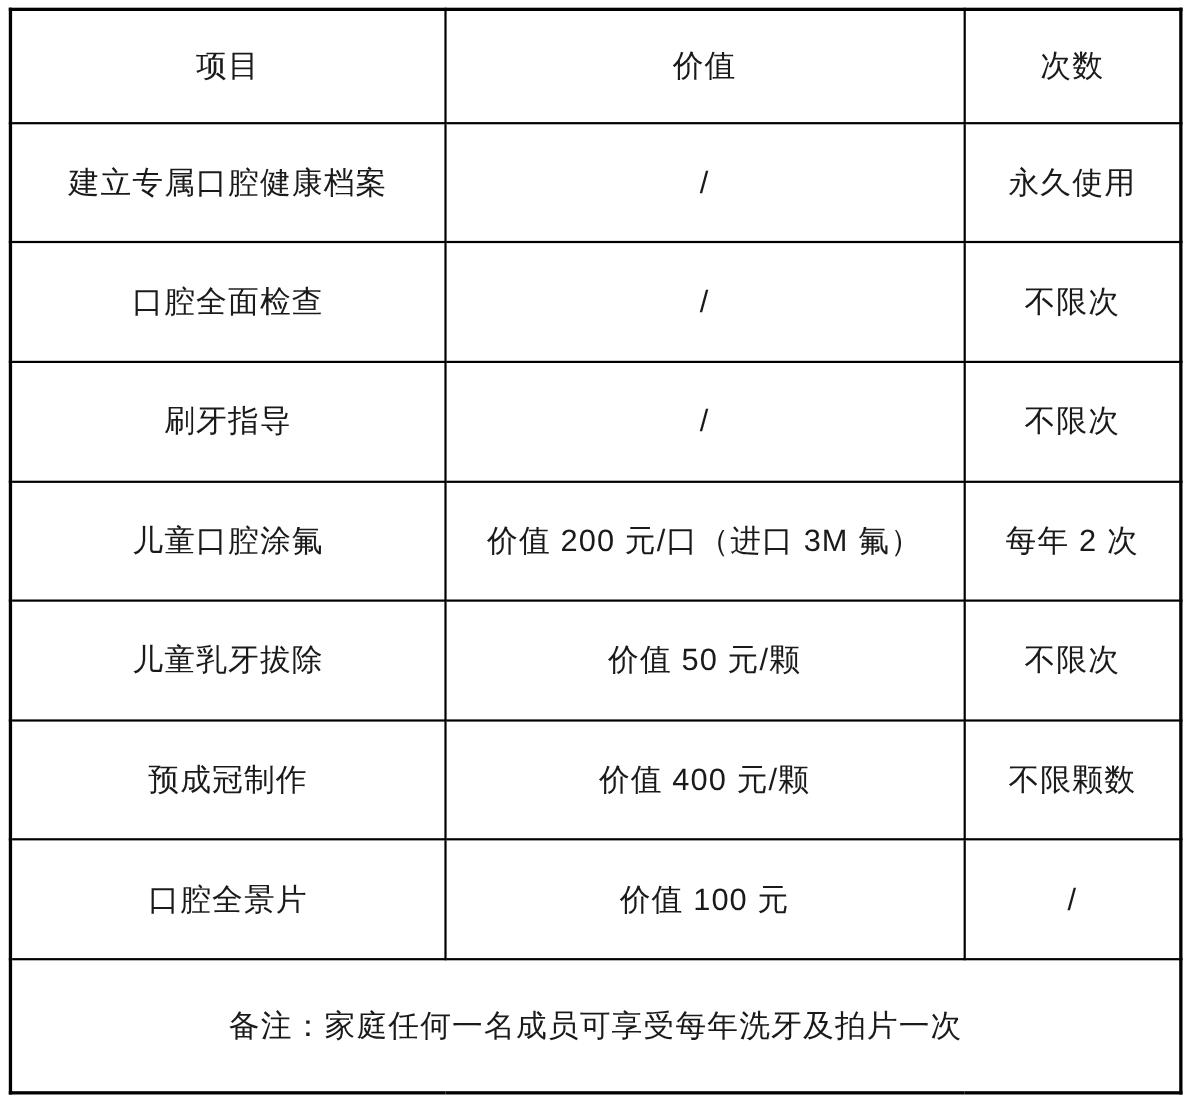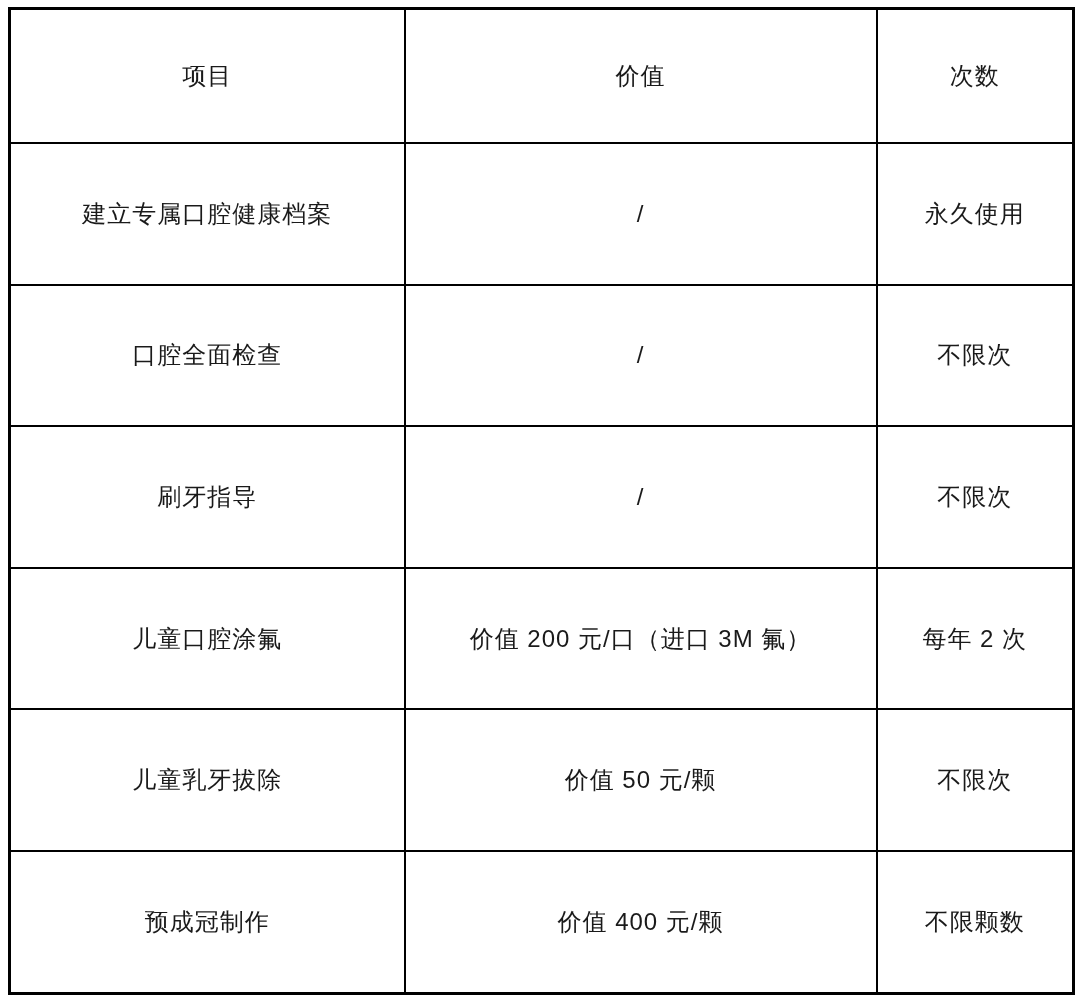--- a/index.html
+++ b/index.html
@@ -24,21 +24,21 @@
   }
   table.price-table col.c-item  { width: 395px; }
   table.price-table col.c-value { width: 472px; }
   table.price-table col.c-count { width: 197px; }
   table.price-table th,
   table.price-table td {
     border: 2px solid #000000;
     text-align: center;
     vertical-align: middle;
     color: #1a1a1a;
-    font-size: 24px;
+    font-size: 28px;
     font-weight: 400;
     padding: 0 6px;
     letter-spacing: 1px;
   }
   table.price-table { border: 3px solid #000000; }
   tr.header-row th { height: 82px; font-weight: 400; }
   tr.data-row td   { height: 87px; }
   tr.footer-row td { height: 97px; }
   .slash { font-size: 30px; }
 </style>
@@ -82,16 +82,24 @@
       <tr class="data-row">
         <td>儿童乳牙拔除</td>
         <td>价值 50 元/颗</td>
         <td>不限次</td>
       </tr>
       <tr class="data-row">
         <td>预成冠制作</td>
         <td>价值 400 元/颗</td>
         <td>不限颗数</td>
       </tr>
+      <tr class="data-row">
+        <td>口腔全景片</td>
+        <td>价值 100 元</td>
+        <td class="slash">/</td>
+      </tr>
 
+      <tr class="footer-row">
+        <td colspan="3">备注：家庭任何一名成员可享受每年洗牙及拍片一次</td>
+      </tr>
     </tbody>
   </table>
 </div>
 
 </body></html>

